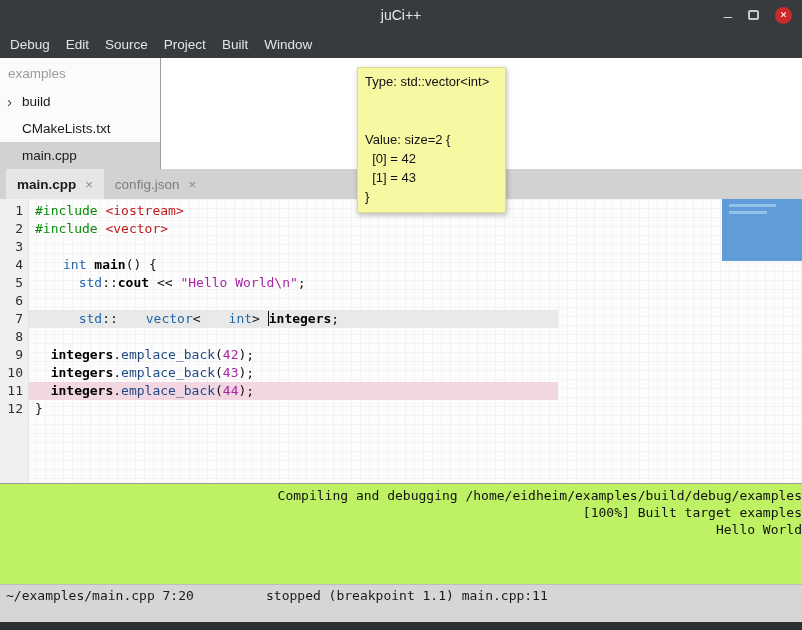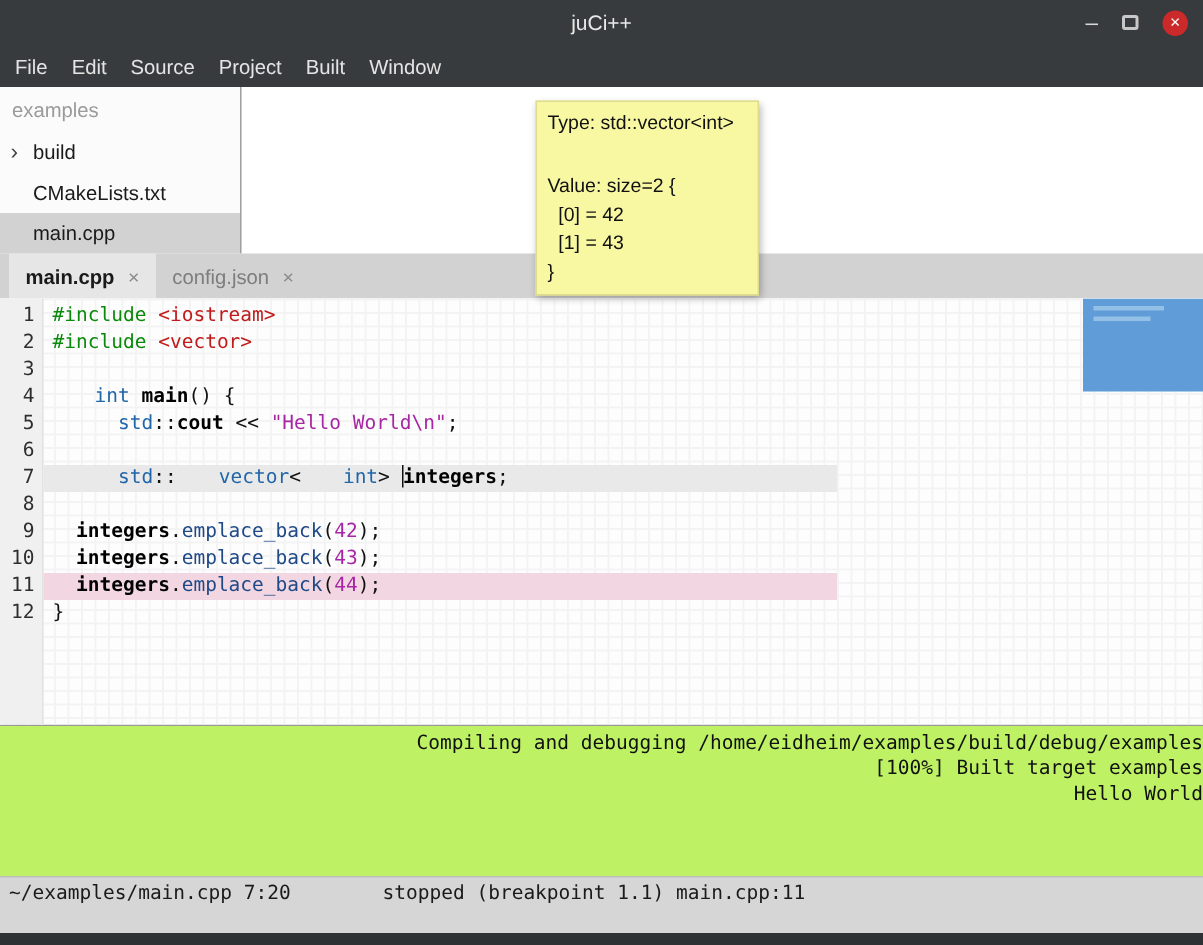--- a/index.html
+++ b/index.html
@@ -62,46 +62,46 @@
 
   
   .divider-h { height:1px; background:#999; flex:none; }
   .terminal { height:116px; background:#bef264; font:13px "DejaVu Sans Mono",monospace; color:#111; padding:3px 0 0 3px; flex:none;text-align:right; }
   .term-line { height:17px; line-height:17px; white-space:pre; }
 
   
   .statusbar { position:absolute; left:0; right:0; bottom:8px; height:38px; background:#d6d6d6; border-top:1px solid #bdbdbd;
     font:13px "DejaVu Sans Mono",monospace; color:#1a1a1a; }
   .status-left { position:absolute; left:6px; top:3px; }
-  .status-debug { position:absolute; left:255px; top:3px; }
+  .status-debug { position:absolute; left:266px; top:3px; }
   .bottom-strip { position:absolute; left:0; right:0; bottom:0; height:8px; background:#2d3133; }
 
   
   .tooltip { position:absolute; left:357px; top:67px; width:149px; min-height:124px; background:#f8f8a3;
     border:1px solid #dedc8e; box-shadow:1px 2px 5px rgba(0,0,0,.28); font-size:13px; color:#111;
     padding:6px 7px; z-index:10; }
-  .tooltip-type { margin-bottom:25px; white-space:pre; }
+  .tooltip-type { margin-bottom:41px; white-space:pre; }
   .tooltip-values div { line-height:19px; white-space:pre; }
 </style>
 </head>
 <body>
 
 <div class="window">
 
   <div class="titlebar">
     <span class="title">juCi++</span>
     <div class="win-controls">
       <span class="btn-min">–</span>
       <span class="btn-max"></span>
       <span class="btn-close">✕</span>
     </div>
   </div>
 
   <div class="menubar">
-      <span class="menu-item">File</span>
+      <span class="menu-item">Debug</span>
       <span class="menu-item">Edit</span>
       <span class="menu-item">Source</span>
       <span class="menu-item">Project</span>
       <span class="menu-item">Built</span>
       <span class="menu-item">Window</span>
     </div>
 
   <div class="content">
     <div class="sidebar">
       <div class="sidebar-header">examples</div>

